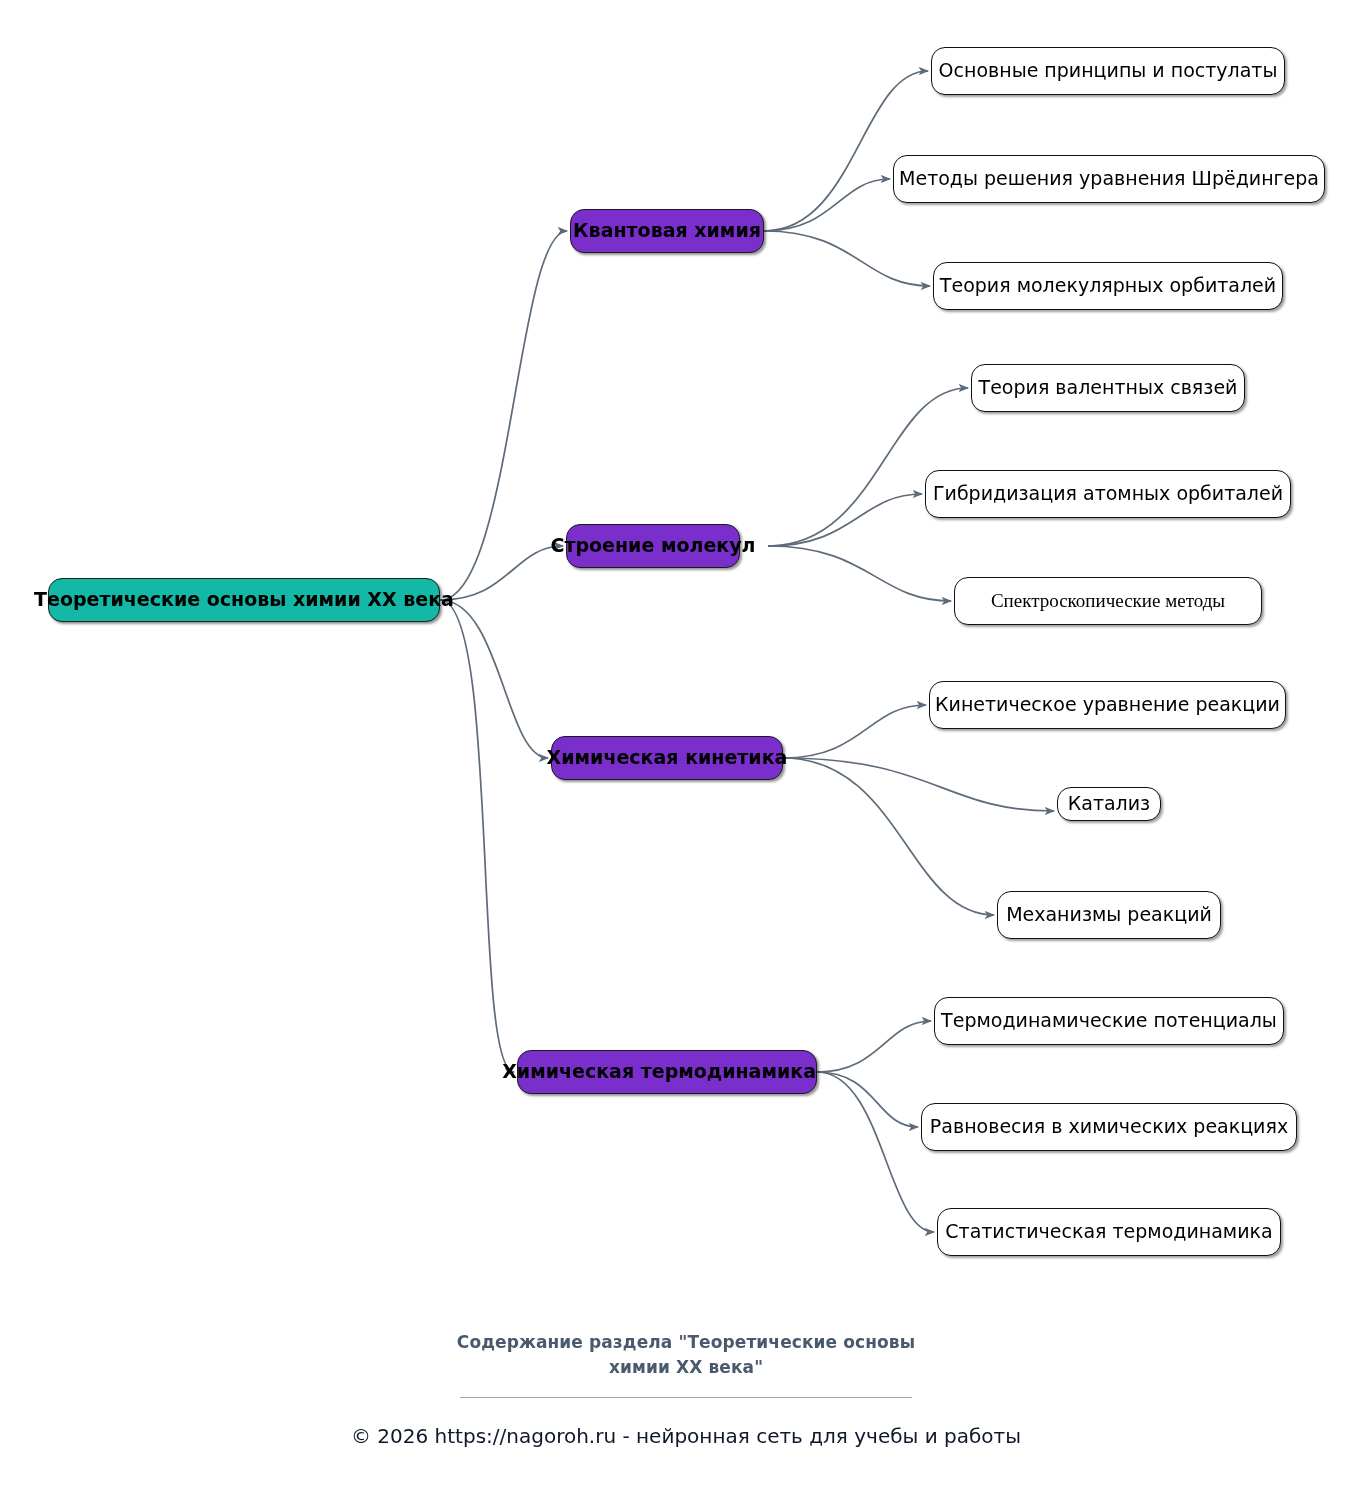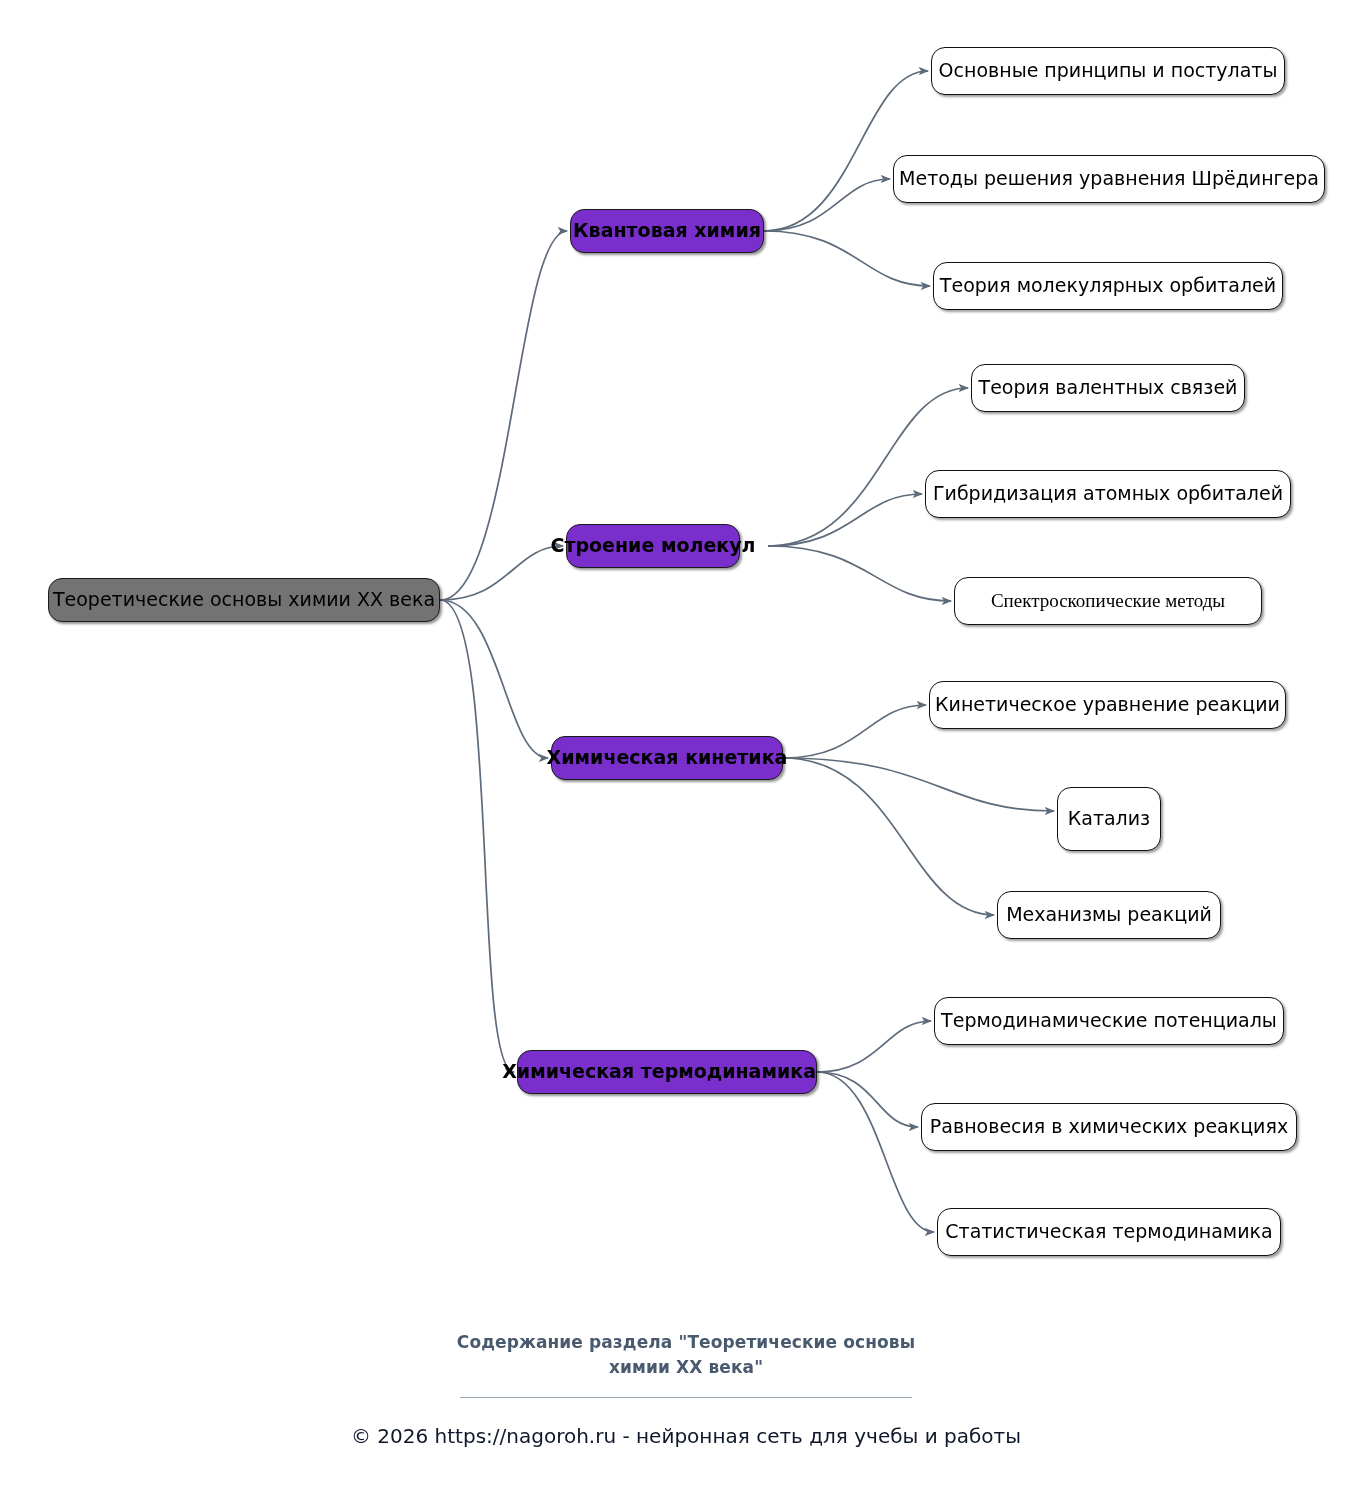--- a/index.html
+++ b/index.html
@@ -33,25 +33,26 @@
     box-sizing: border-box;
     display: flex;
     align-items: center;
     justify-content: center;
     text-align: center;
     border-radius: 14px;
     white-space: nowrap;
     line-height: 1.15;
   }
   .node-root {
-    background: #737373;
+    background: #14b8a6;
     border: 1.3px solid #1b1b1b;
     color: #000000;
     font-size: 19px;
     box-shadow: 2px 2px 2.5px rgba(0,0,0,0.42);
+    font-weight: bold;
   }
   .node-branch {
     background: #7a2fcc;
     border: 1.3px solid #1b1b1b;
     color: #000000;
     font-size: 19px;
     font-weight: bold;
     box-shadow: 2px 2px 2.5px rgba(0,0,0,0.42);
   }
   .node-leaf {
@@ -146,21 +147,21 @@
       </div>
       <div class="node node-leaf" style="left: 954px; top: 577px; width: 308px; height: 48px; font-family: Liberation Serif, serif;">
         <span>Спектроскопические методы</span>
       </div>
       <div class="node node-branch" style="left: 551px; top: 736px; width: 232px; height: 44px;">
         <span>Химическая кинетика</span>
       </div>
       <div class="node node-leaf" style="left: 929px; top: 681px; width: 357px; height: 48px;">
         <span>Кинетическое уравнение реакции</span>
       </div>
-      <div class="node node-leaf" style="left: 1057px; top: 787px; width: 104px; height: 64px;">
+      <div class="node node-leaf" style="left: 1057px; top: 787px; width: 104px; height: 34px;">
         <span>Катализ</span>
       </div>
       <div class="node node-leaf" style="left: 997px; top: 891px; width: 224px; height: 48px;">
         <span>Механизмы реакций</span>
       </div>
       <div class="node node-branch" style="left: 517px; top: 1050px; width: 300px; height: 44px; justify-content: flex-end;">
         <span>Химическая термодинамика</span>
       </div>
       <div class="node node-leaf" style="left: 934px; top: 997px; width: 350px; height: 48px;">
         <span>Термодинамические потенциалы</span>

